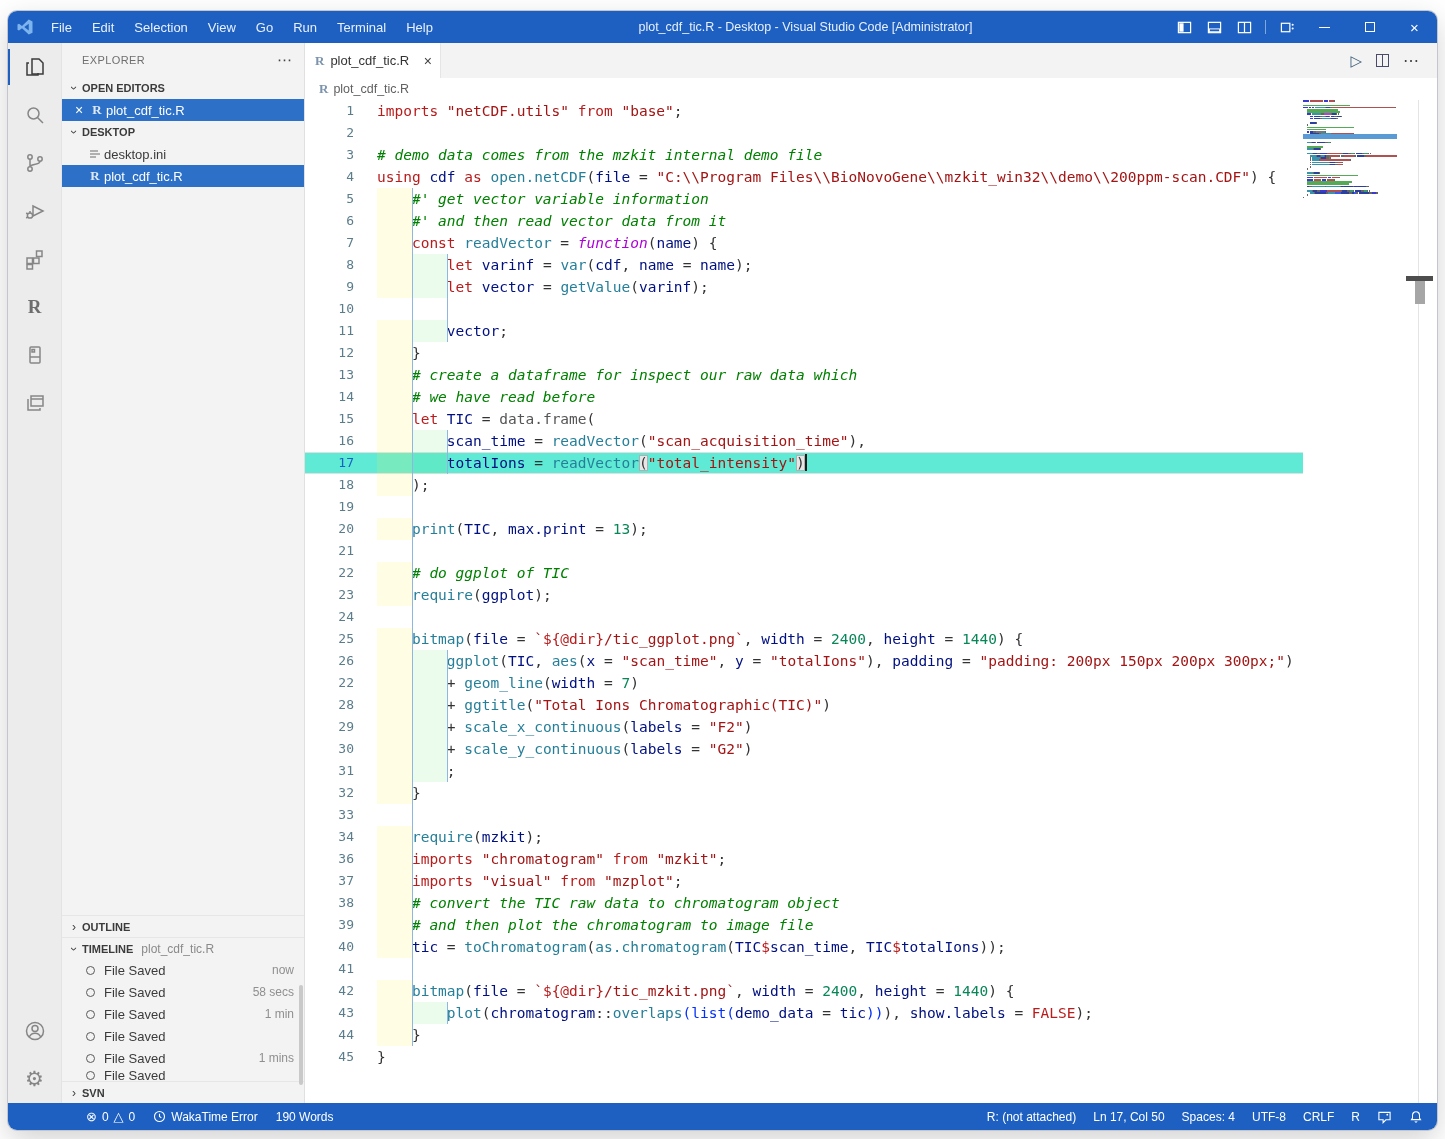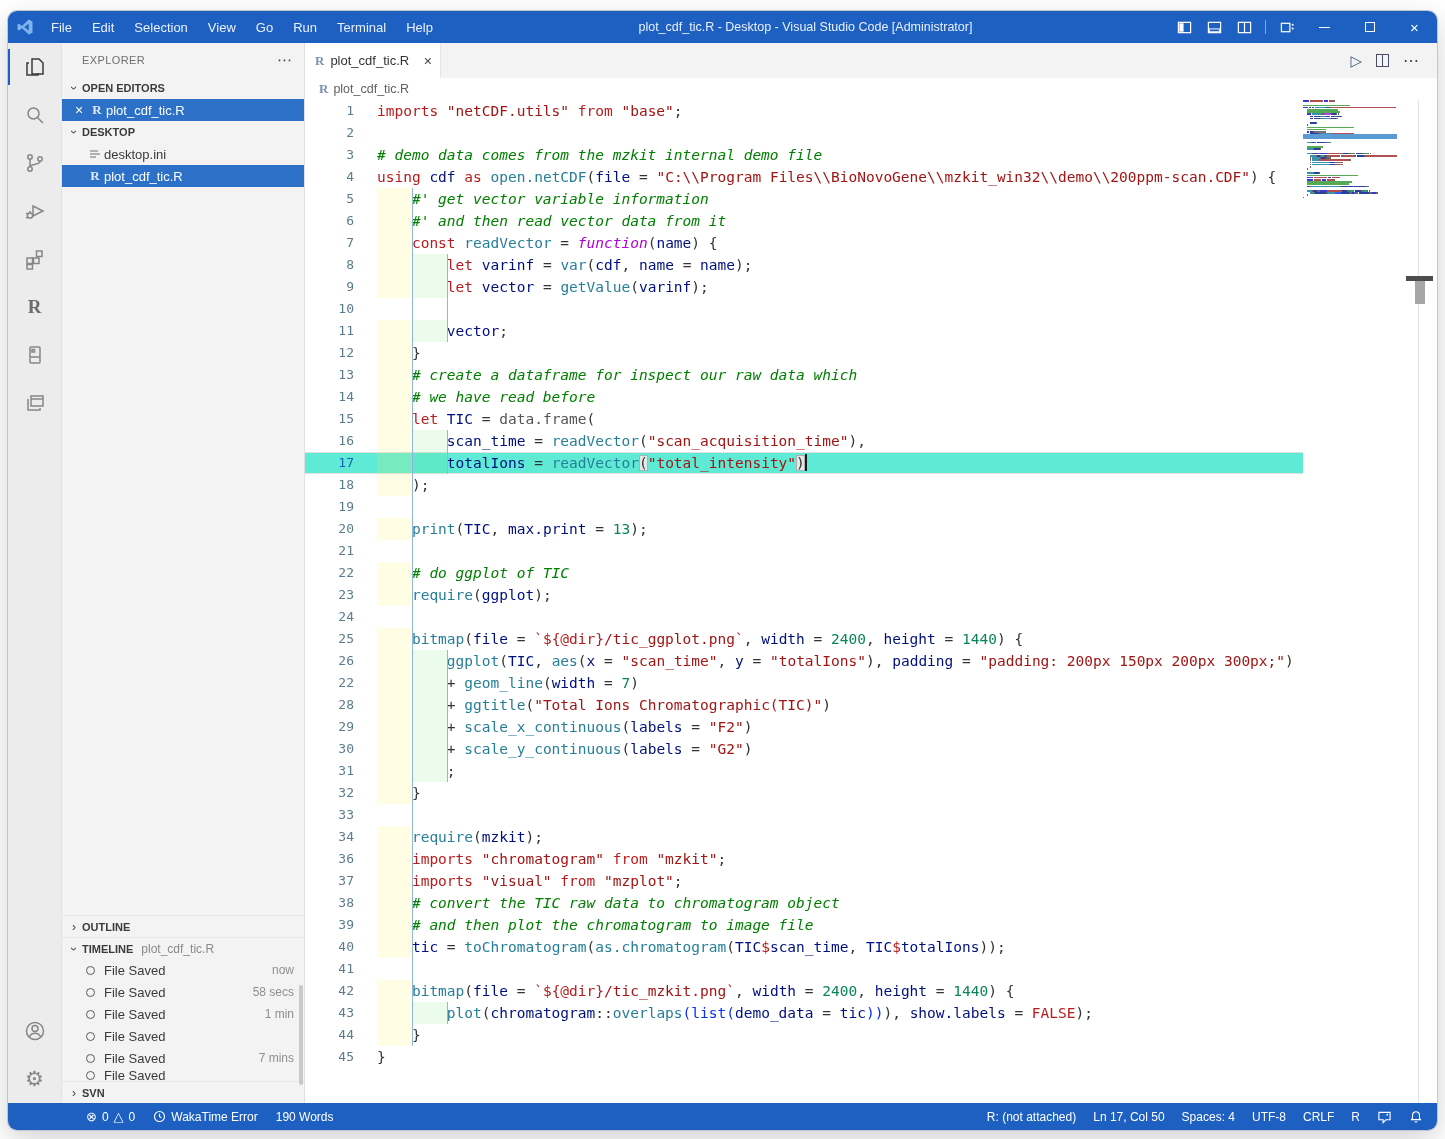--- a/index.html
+++ b/index.html
@@ -294,21 +294,21 @@
             <span class="tl-time">1 min</span>
           </div>
           <div class="tl-item">
             <span class="tl-circ"></span>
             <span class="tl-label">File Saved</span>
             <span class="tl-time"></span>
           </div>
           <div class="tl-item">
             <span class="tl-circ"></span>
             <span class="tl-label">File Saved</span>
-            <span class="tl-time">7 mins</span>
+            <span class="tl-time">1 mins</span>
           </div>
           <div class="tl-item tl-clip">
             <span class="tl-circ"></span>
             <span class="tl-label">File Saved</span>
             <span class="tl-time"></span>
           </div>
         </div>
       <div class="sec-head bordered">
         <span class="chev">›</span>
         <span>SVN</span>

